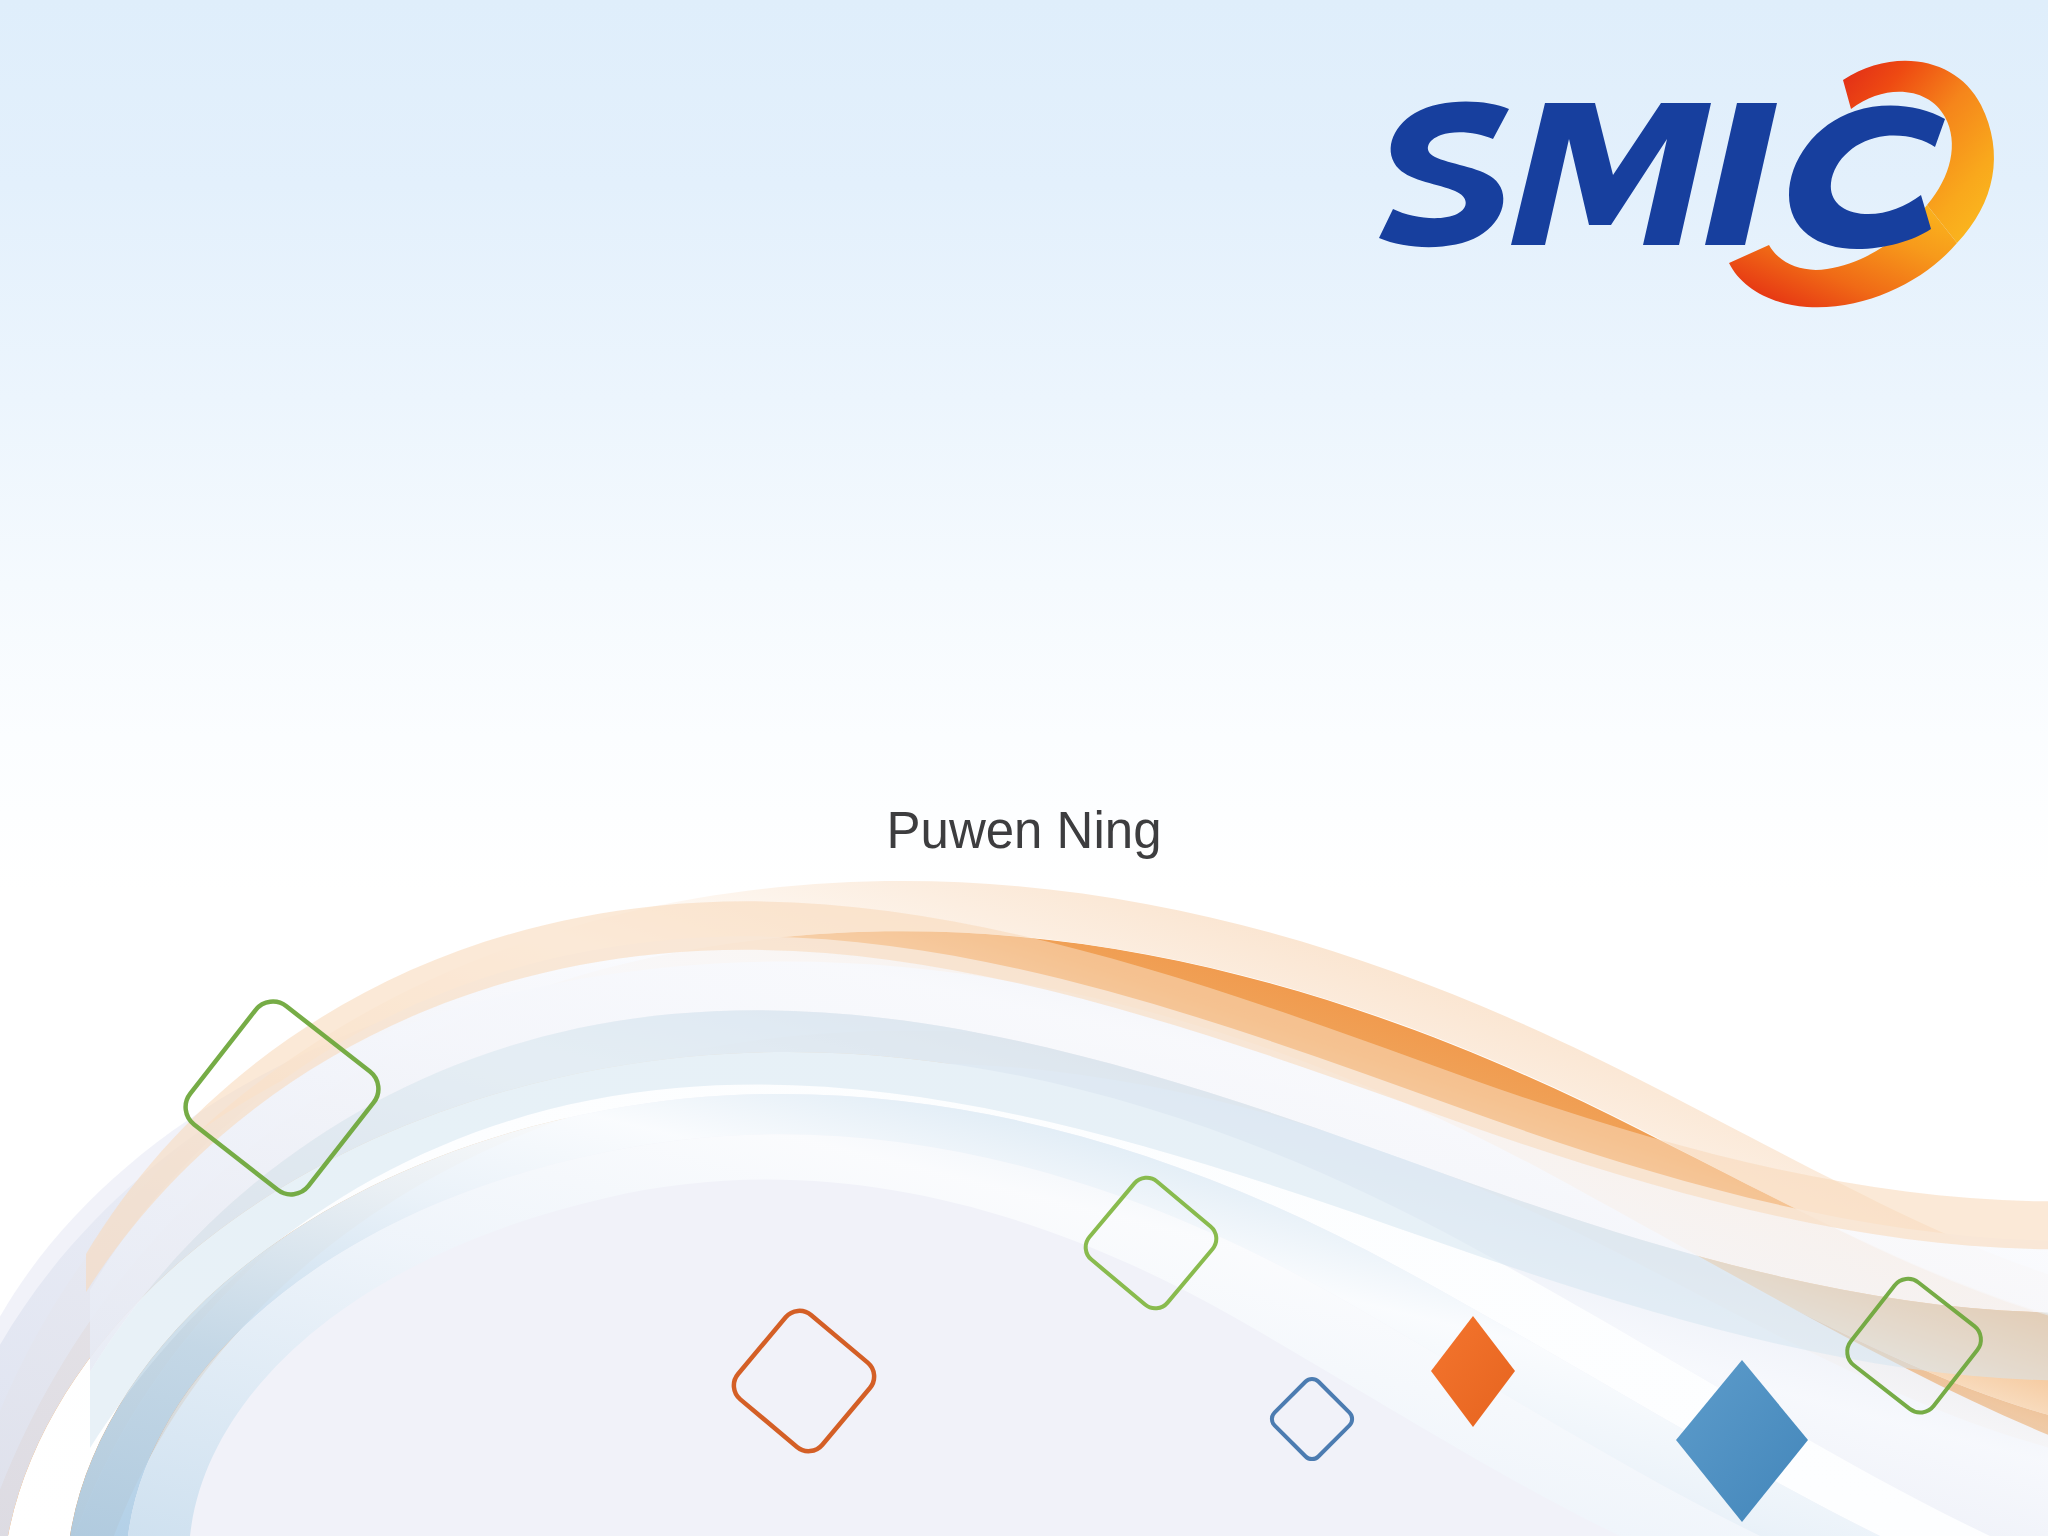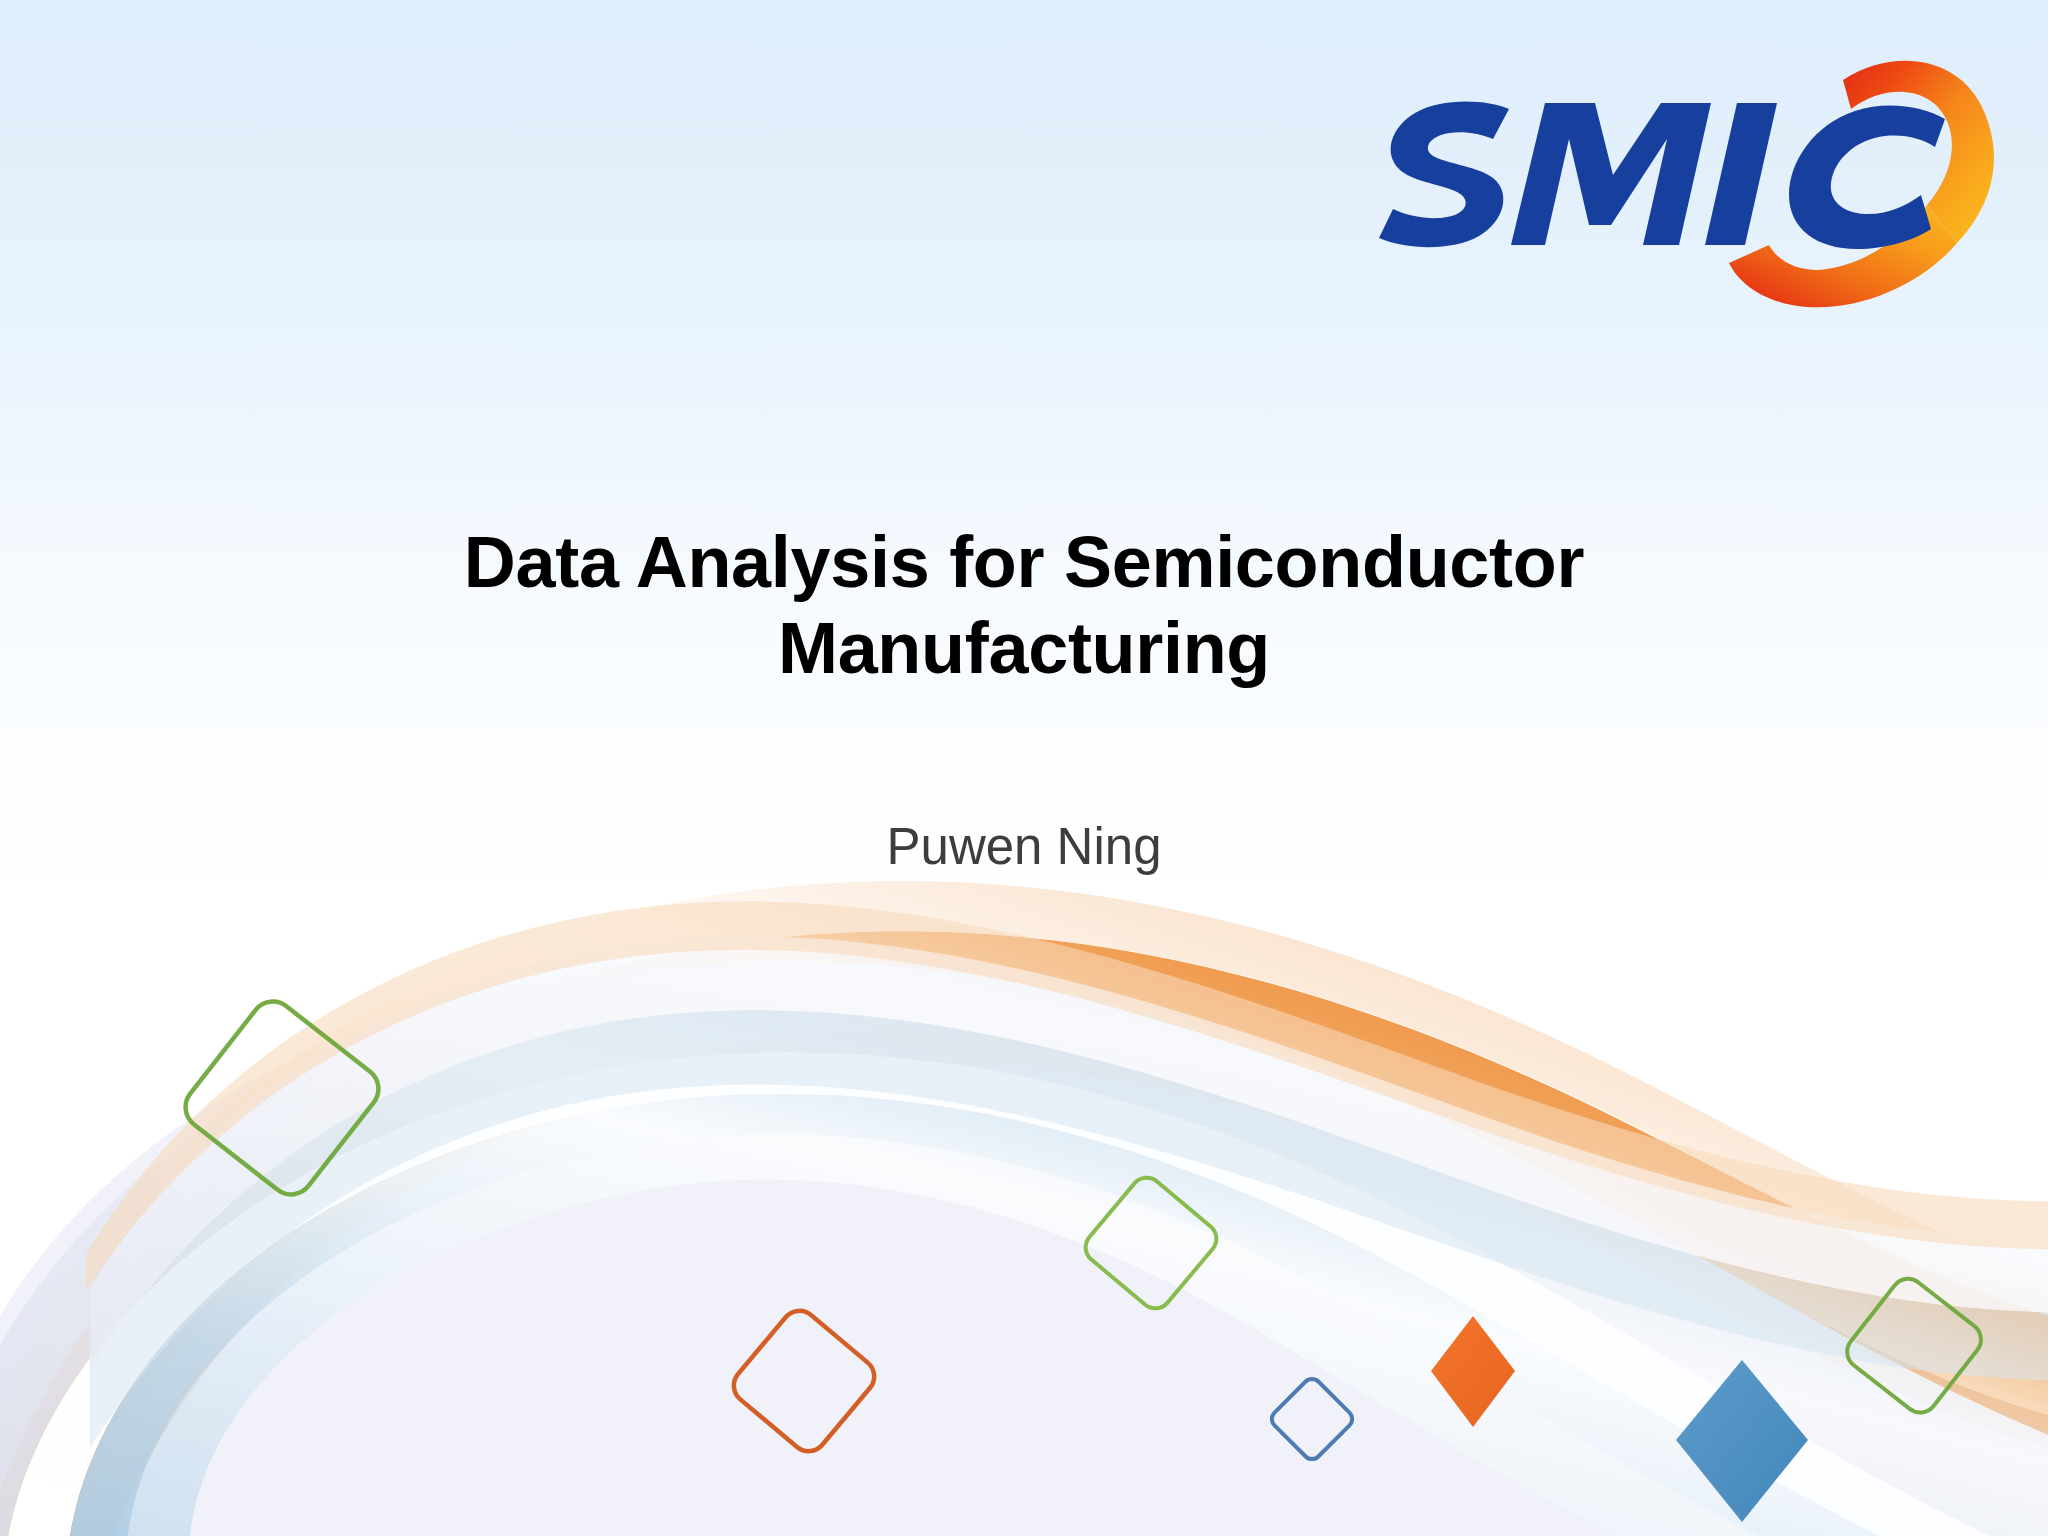--- a/index.html
+++ b/index.html
@@ -60,21 +60,21 @@
     white-space: pre-line;
   }
   #subtitle-block {
     position: absolute;
     left: 124px;
     top: 800px;
     width: 1800px;
     text-align: center;
   }
   #slide-subtitle {
-    margin: 16px;
+    margin: 0;
     color: #3d3d3f;
     font-size: 51px;
     font-weight: normal;
     line-height: 1.2;
   }
 </style>
 </head>
 <body>
 
 <div id="slide">
@@ -358,22 +358,18 @@
                C 540 214, 568 206, 586 194
                L 576 160
                C 560 172, 540 180, 520 179
                C 498 178, 484 166, 486 148
                C 489 124, 512 104, 540 101
                C 560 99, 578 104, 590 112
                Z"></path>
     </g>
   </svg>
 
-  <div id="title-block">
-    <h1 id="slide-title">Data Analysis for Semiconductor
-Manufacturing</h1>
-  </div>
 
   <div id="subtitle-block">
     <p id="slide-subtitle">Puwen Ning</p>
   </div>
 
 </div>
 
 </body></html>

